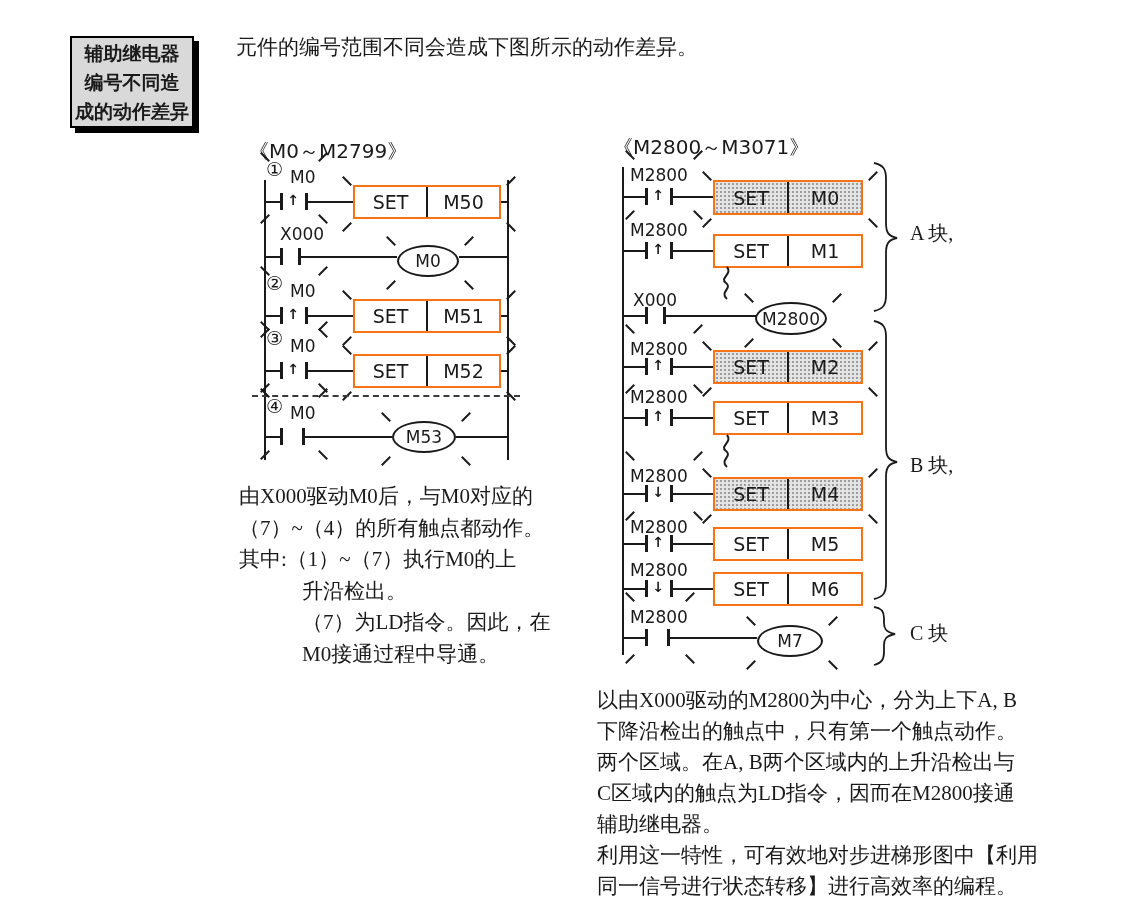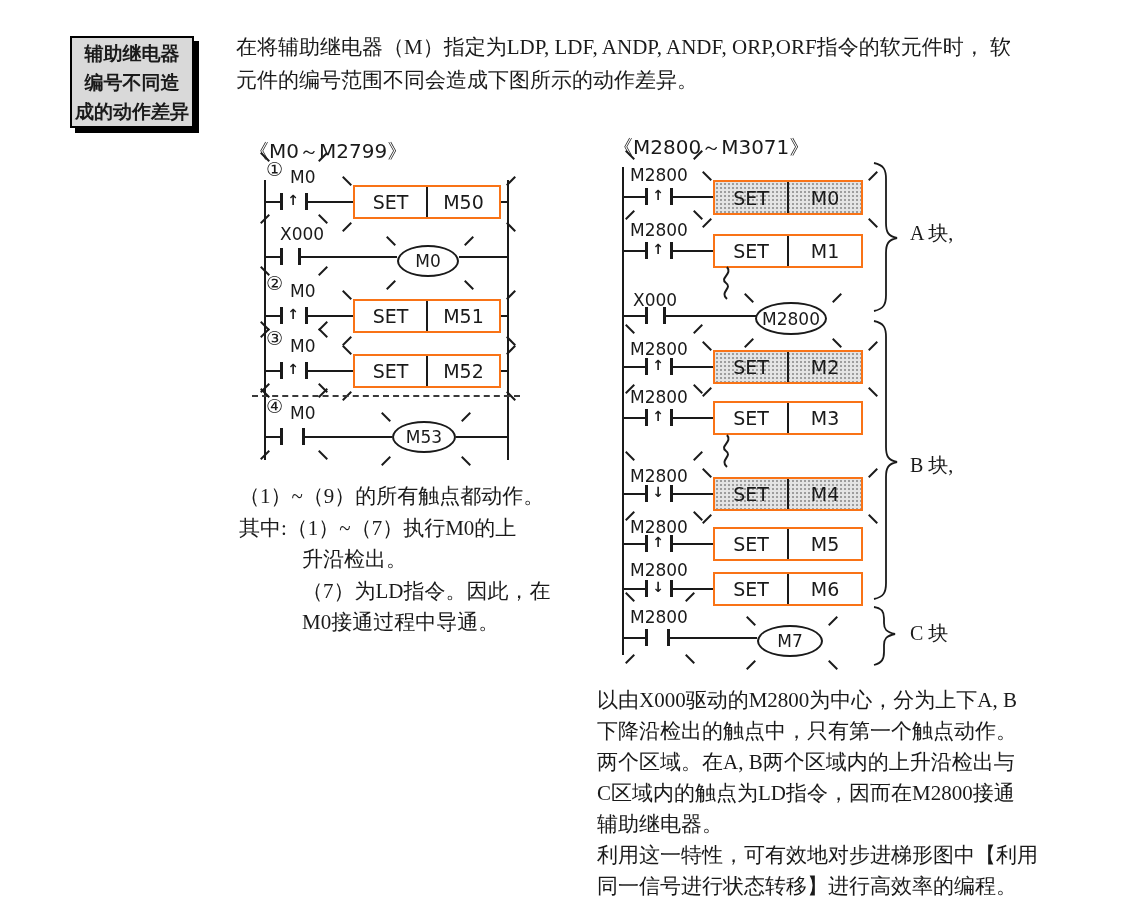--- a/index.html
+++ b/index.html
@@ -54,21 +54,20 @@
 
 <div id="page">
 
   <div class="topic-box">
     <div class="tline">辅助继电器</div>
     <div class="tline">编号不同造</div>
     <div class="tline">成的动作差异</div>
   </div>
 
   <div class="intro">
-    <div class="tline">在将辅助继电器（M）指定为LDP, LDF, ANDP, ANDF, ORP,ORF指令的软元件时， 软</div>
     <div class="tline">元件的编号范围不同会造成下图所示的动作差异。</div>
   </div>
 
   <div class="lad-title" style="left:249px;top:138px;">《M0～M2799》</div>
 
   <div class="rail" style="left:264px;top:180px;height:280px;"></div>
   <div class="rail" style="left:507px;top:180px;height:280px;"></div>
 
   <div class="circnum" style="left:266px;top:158px;">①</div>
   <div class="clabel" style="left:290px;top:167px;">M0</div>
@@ -158,21 +157,22 @@
   <div class="sparkzone" style="left:273px;top:399px;width:42px;height:50px;">
       <i class="tick" style="left: -14px; top: -7px; transform: rotate(45deg);"></i>
       <i class="tick" style="left: 44px; top: -7px; transform: rotate(-45deg);"></i>
       <i class="tick" style="left: -14px; top: 55px; transform: rotate(-45deg);"></i>
       <i class="tick" style="left: 44px; top: 55px; transform: rotate(45deg);"></i>
     </div>
   <div class="coil" style="left:392px;top:421px;width:64px;height:32px;">M53<i class="tick" style="left: -14px; top: -7px; transform: rotate(45deg);"></i><i class="tick" style="left: 66px; top: -7px; transform: rotate(-45deg);"></i><i class="tick" style="left: -14px; top: 37px; transform: rotate(-45deg);"></i><i class="tick" style="left: 66px; top: 37px; transform: rotate(45deg);"></i></div>
   <div class="wire" style="left:456px;top:436px;width:53px;"></div>
 
   <div class="left-note">
-    <div class="tline">（1）~（9）的所有触点都动作。</div>
+    <div class="tline">由X000驱动M0后，与M0对应的</div>
+    <div class="tline">（7）~（4）的所有触点都动作。</div>
     <div class="tline">其中:（1）~（7）执行M0的上</div>
     <div class="tline">　　　升沿检出。</div>
     <div class="tline">　　　（7）为LD指令。因此，在</div>
     <div class="tline">　　　M0接通过程中导通。</div>
   </div>
 
   <div class="lad-title" style="left:613px;top:134px;">《M2800～M3071》</div>
 
   <div class="rail" style="left:622px;top:167px;height:488px;"></div>
 

